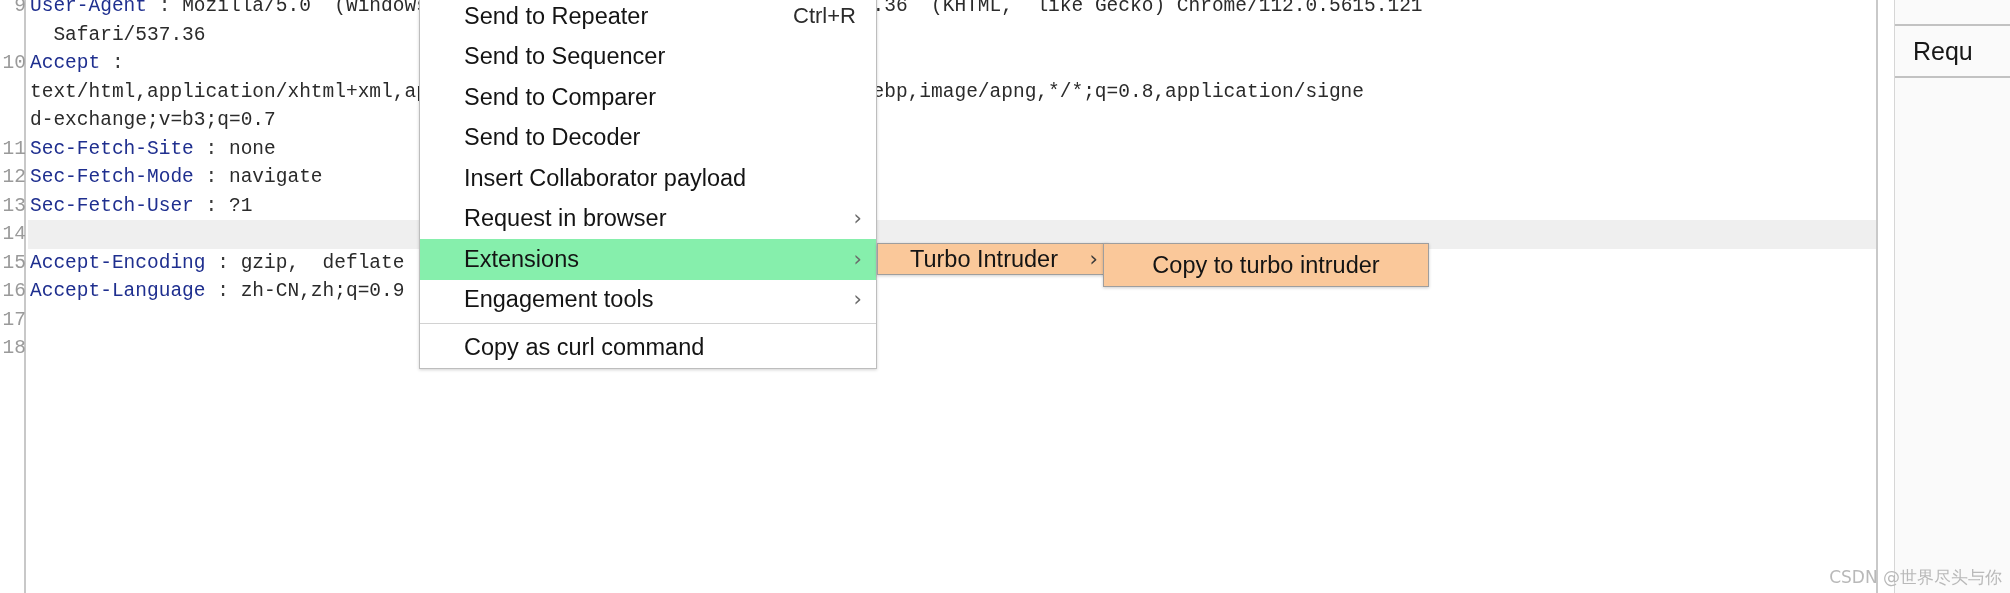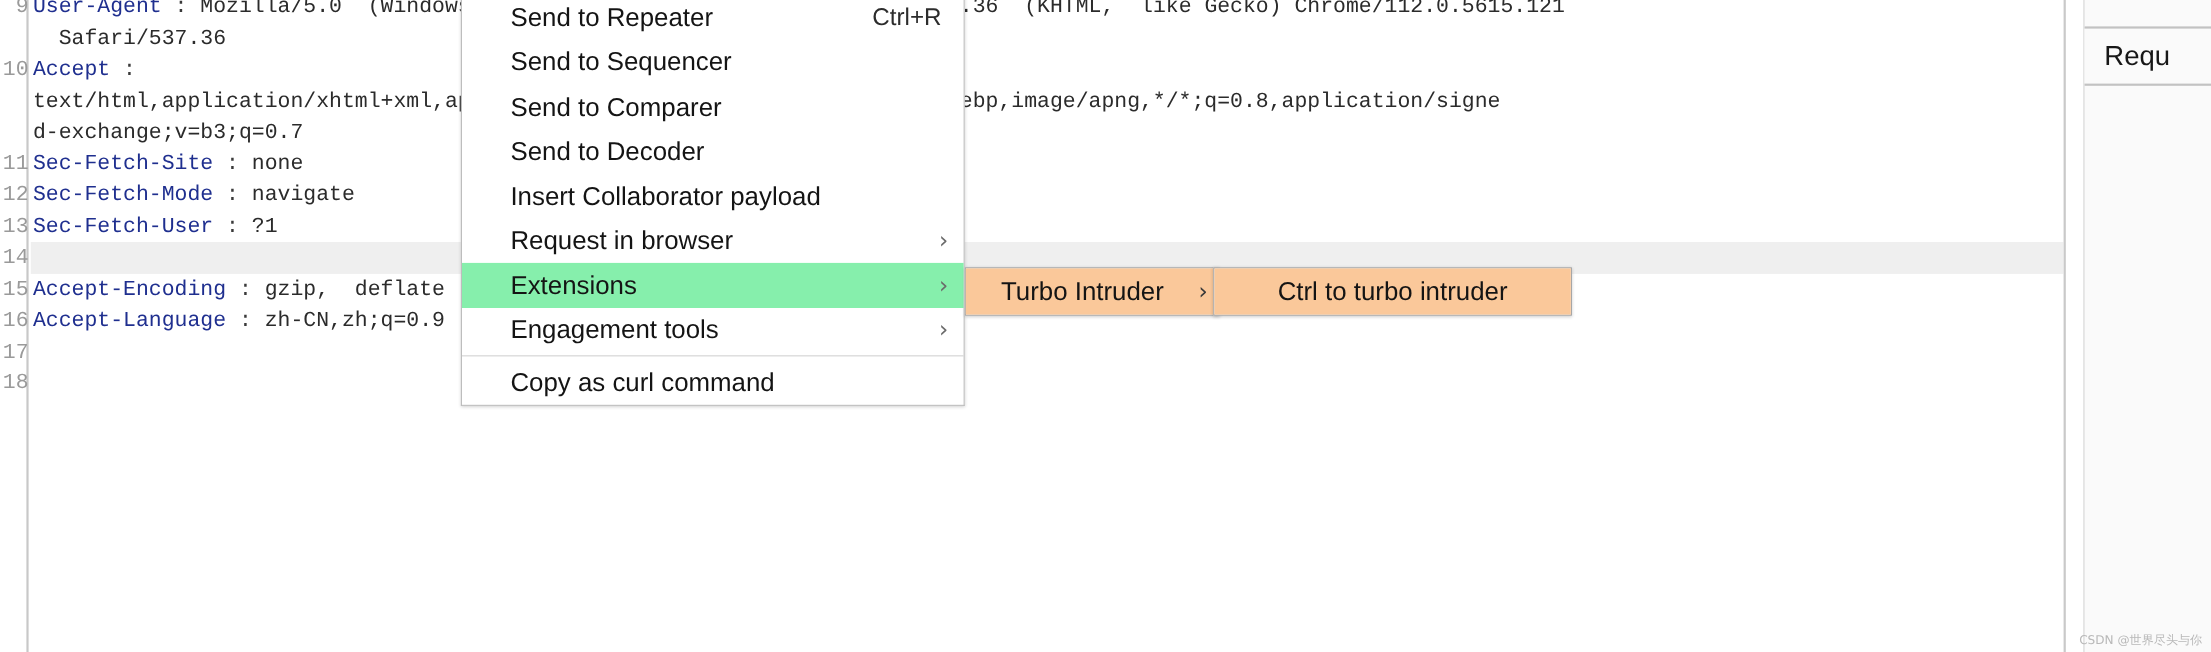--- a/index.html
+++ b/index.html
@@ -145,21 +145,21 @@
   .submenu-1 {
     position: absolute;
     left: 877px; top: 243px;
     width: 232px;
     background: #ffffff;
     border: 1px solid #9e9e9e;
     box-shadow: 0 1px 3px rgba(0,0,0,0.2);
   }
   .submenu-1 .sub-item {
     position: relative;
-    height: 42px;
+    height: 30px;
     display: flex;
     align-items: center;
     justify-content: center;
     padding: 0 30px 0 12px;
     font-size: 23.5px;
     color: #141414;
     background: #fac89a;
     white-space: nowrap;
   }
   .submenu-1 .sub-item .arrow {
@@ -188,21 +188,21 @@
     font-size: 23.5px;
     color: #141414;
     background: #fac89a;
     white-space: nowrap;
   }
 
   
   .watermark {
     position: absolute;
     right: 8px; bottom: 4px;
-    font-size: 11px;
+    font-size: 17px;
     color: #b9b9b9;
     font-family: "DejaVu Sans", sans-serif;
     white-space: nowrap;
   }
 </style>
 </head>
 <body>
 
 <div id="root">
 
@@ -257,19 +257,19 @@
 
   <div class="submenu-1" id="submenu-1">
       <div class="sub-item">
         <span>Turbo Intruder</span>
         <span class="arrow">›</span>
       </div>
     </div>
 
   <div class="submenu-2" id="submenu-2">
       <div class="sub-item">
-        <span>Ctrl to turbo intruder</span>
+        <span>Copy to turbo intruder</span>
       </div>
     </div>
 
   <div class="watermark">CSDN @世界尽头与你</div>
 
 </div>
 
 </body></html>

